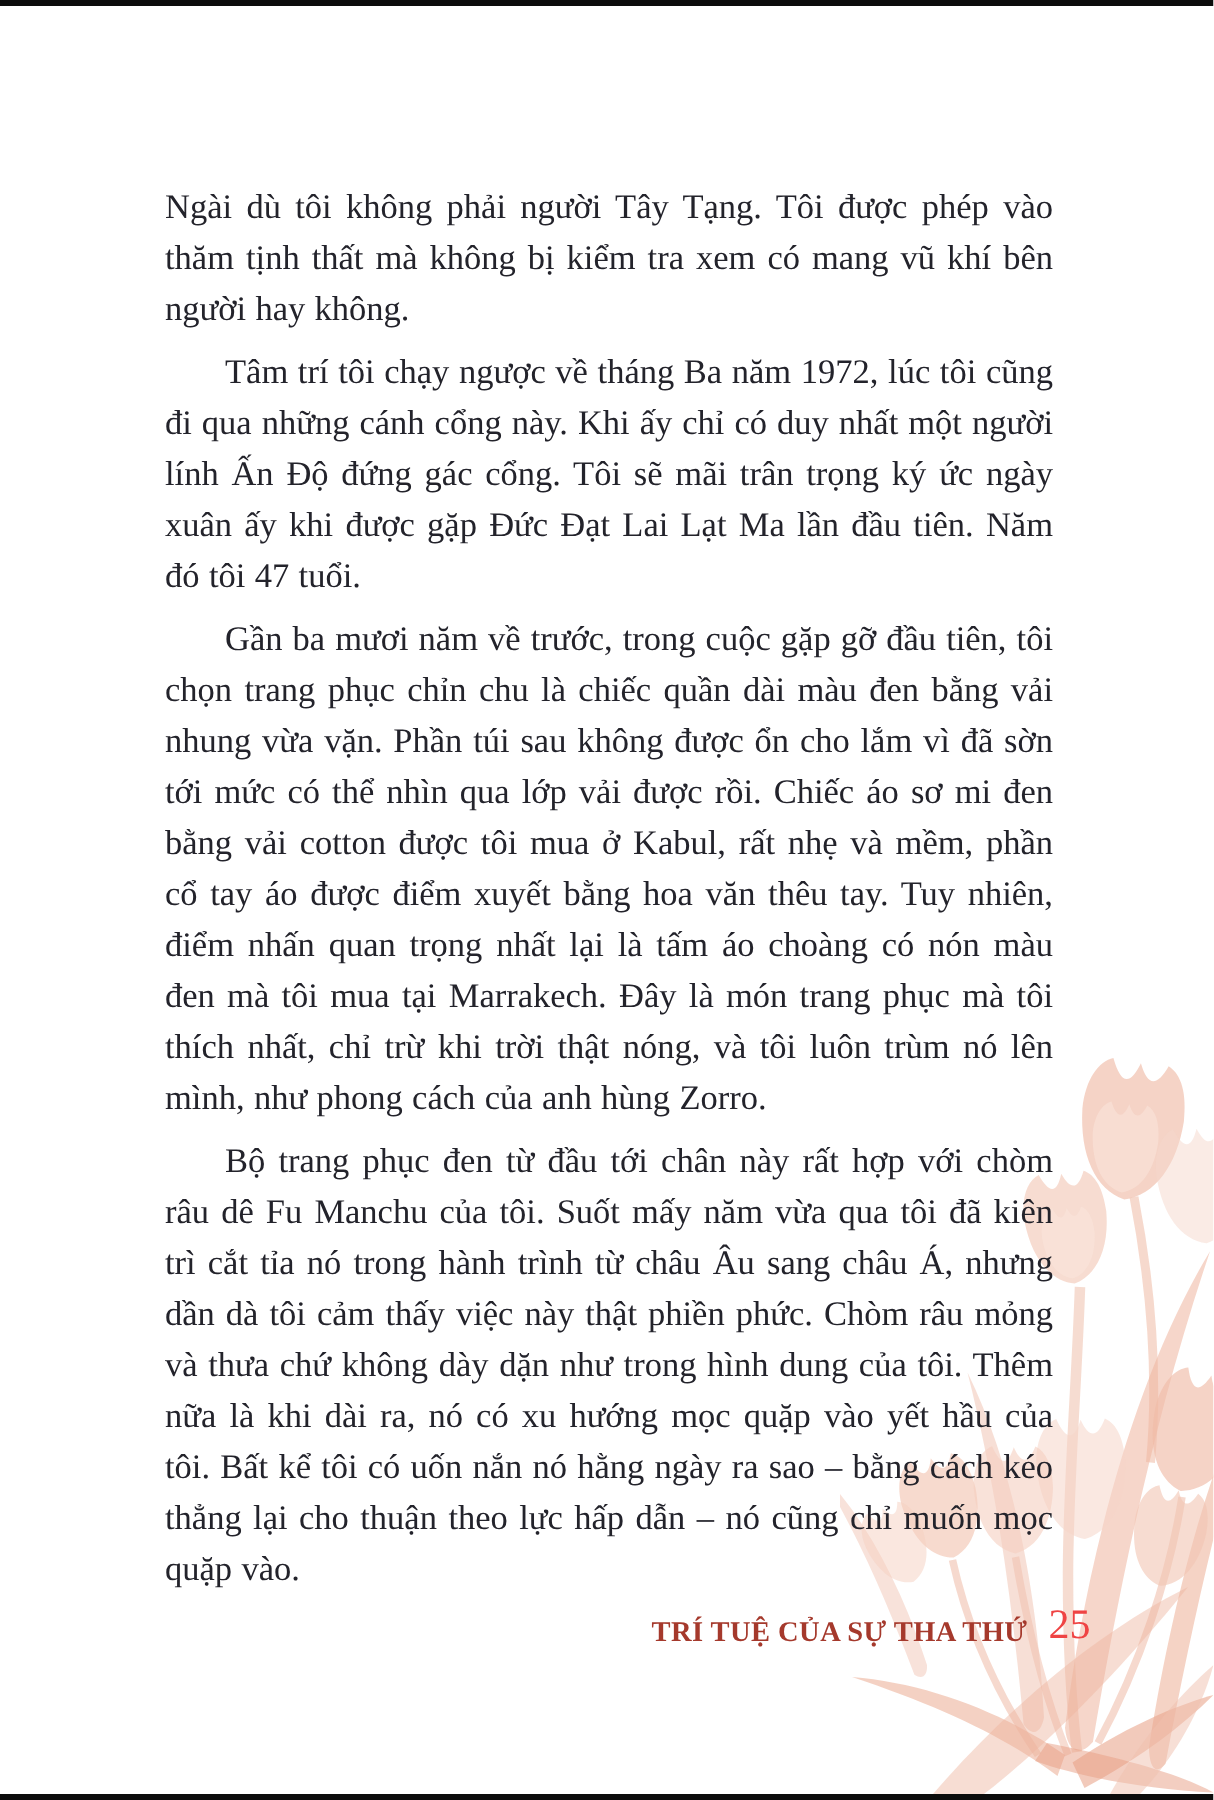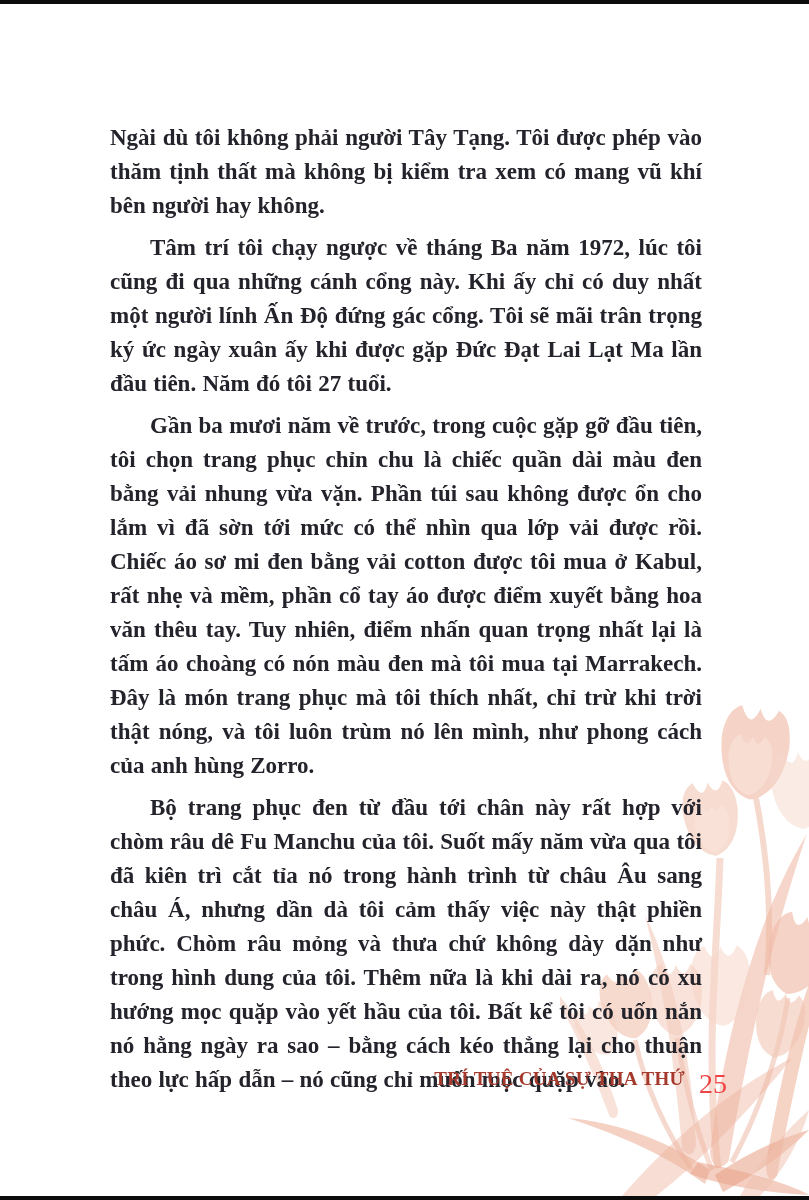--- a/index.html
+++ b/index.html
@@ -30,30 +30,29 @@
     width: 592px;
     z-index: 2;
   }
   .text-block p {
     margin: 0 0 8px 0;
     font-size: 23px;
     line-height: 34px;
     text-align: justify;
     color: #23232b;
     word-spacing: 0.5px;
-    font-weight: bold;
   }
   .text-block p.indent { text-indent: 40px; }
 
   .footer {
     position: absolute;
     top: 1068px;
     right: 82px;
     display: flex;
-    align-items: flex-start;
+    align-items: flex-end;
     gap: 14px;
     z-index: 3;
   }
   .running-title {
     font-size: 19px;
     font-weight: bold;
     letter-spacing: 0.3px;
     color: #a5392c;
   }
   .page-number {
@@ -97,21 +96,21 @@
   <use href="#cup" transform="translate(163,332) scale(1.35) rotate(-3)" fill="#f6d6c9" fill-opacity="0.55"></use>
   <use href="#cup" transform="translate(228,300) scale(1.35) rotate(14)" fill="#f0bca8" fill-opacity="0.65"></use>
   <use href="#cup" transform="translate(214,364) scale(1.1) rotate(10)" fill="#f2c4b2" fill-opacity="0.6"></use>
   <use href="#cup" transform="translate(75,345) scale(1.15) rotate(-14)" fill="#f2c6b4" fill-opacity="0.65"></use>
   <use href="#cup" transform="translate(117,342) scale(1.2) rotate(-2)" fill="#f5cfc0" fill-opacity="0.6"></use>
   <use href="#cup" transform="translate(48,362) scale(0.9) rotate(-24)" fill="#f5cfc0" fill-opacity="0.5"></use>
 </svg>
 
 <main class="text-block">
   <p>Ngài dù tôi không phải người Tây Tạng. Tôi được phép vào thăm tịnh thất mà không bị kiểm tra xem có mang vũ khí bên người hay không.</p>
-  <p class="indent">Tâm trí tôi chạy ngược về tháng Ba năm 1972, lúc tôi cũng đi qua những cánh cổng này. Khi ấy chỉ có duy nhất một người lính Ấn Độ đứng gác cổng. Tôi sẽ mãi trân trọng ký ức ngày xuân ấy khi được gặp Đức Đạt Lai Lạt Ma lần đầu tiên. Năm đó tôi 27 tuổi.</p>
+  <p class="indent">Tâm trí tôi chạy ngược về tháng Ba năm 1972, lúc tôi cũng đi qua những cánh cổng này. Khi ấy chỉ có duy nhất một người lính Ấn Độ đứng gác cổng. Tôi sẽ mãi trân trọng ký ức ngày xuân ấy khi được gặp Đức Đạt Lai Lạt Ma lần đầu tiên. Năm đó tôi 47 tuổi.</p>
   <p class="indent">Gần ba mươi năm về trước, trong cuộc gặp gỡ đầu tiên, tôi chọn trang phục chỉn chu là chiếc quần dài màu đen bằng vải nhung vừa vặn. Phần túi sau không được ổn cho lắm vì đã sờn tới mức có thể nhìn qua lớp vải được rồi. Chiếc áo sơ mi đen bằng vải cotton được tôi mua ở Kabul, rất nhẹ và mềm, phần cổ tay áo được điểm xuyết bằng hoa văn thêu tay. Tuy nhiên, điểm nhấn quan trọng nhất lại là tấm áo choàng có nón màu đen mà tôi mua tại Marrakech. Đây là món trang phục mà tôi thích nhất, chỉ trừ khi trời thật nóng, và tôi luôn trùm nó lên mình, như phong cách của anh hùng Zorro.</p>
   <p class="indent">Bộ trang phục đen từ đầu tới chân này rất hợp với chòm râu dê Fu Manchu của tôi. Suốt mấy năm vừa qua tôi đã kiên trì cắt tỉa nó trong hành trình từ châu Âu sang châu Á, nhưng dần dà tôi cảm thấy việc này thật phiền phức. Chòm râu mỏng và thưa chứ không dày dặn như trong hình dung của tôi. Thêm nữa là khi dài ra, nó có xu hướng mọc quặp vào yết hầu của tôi. Bất kể tôi có uốn nắn nó hằng ngày ra sao – bằng cách kéo thẳng lại cho thuận theo lực hấp dẫn – nó cũng chỉ muốn mọc quặp vào.</p>
 </main>
 
 <footer class="footer">
   <span class="running-title">TRÍ TUỆ CỦA SỰ THA THỨ</span>
   <span class="page-number">25</span>
 </footer>
 
 <div class="edge-bar bottom"></div>

